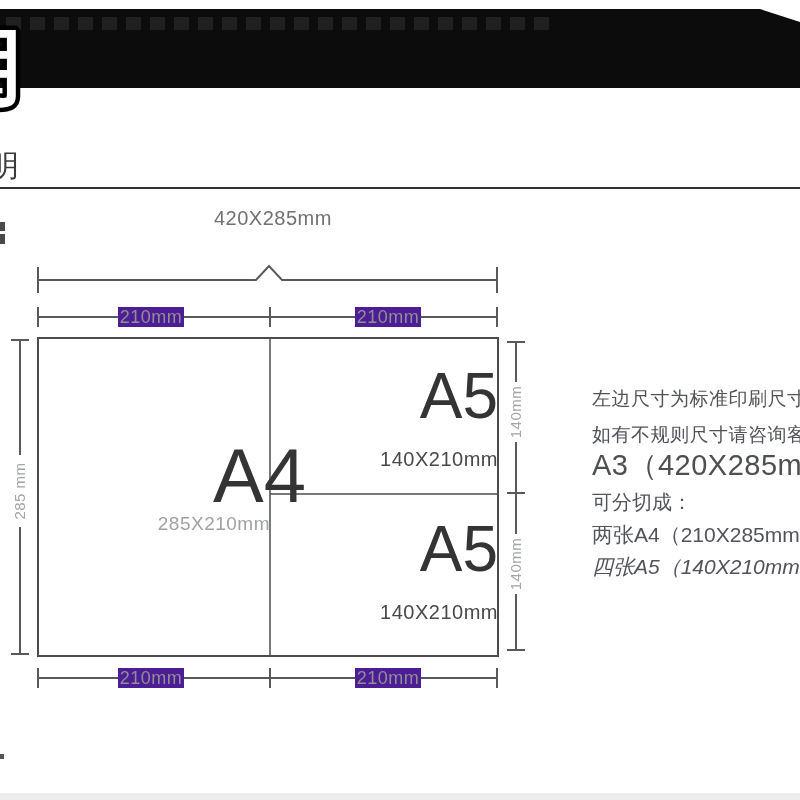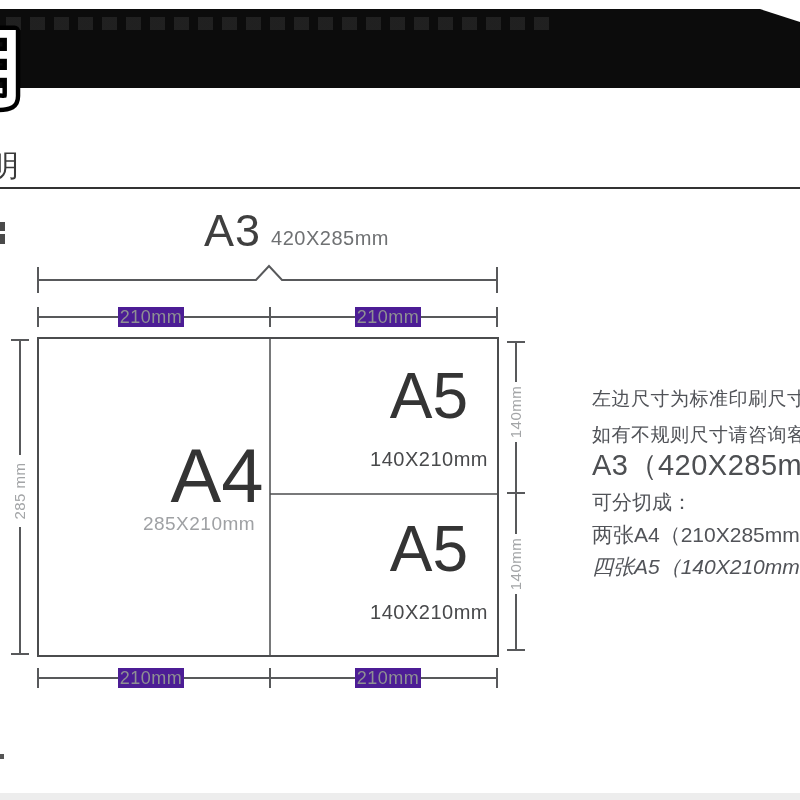--- a/index.html
+++ b/index.html
@@ -47,21 +47,21 @@
   }
   .dtl { left:118px; top:307px; width:66px; }
   .dtr { left:355px; top:307px; width:66px; }
   .dbl { left:118px; top:668px; width:66px; }
   .dbr { left:355px; top:668px; width:66px; }
   .dleft  { left:-16px; top:482px; width:72px; transform:rotate(-90deg); }
   .drt    { left:486px; top:403px; width:60px; transform:rotate(-90deg); }
   .drb    { left:486px; top:555px; width:60px; transform:rotate(-90deg); }
 
   
-  .cell-lab { text-align:center; line-height:1;margin-left:45px; }
+  .cell-lab { text-align:right; line-height:1; }
   .a4-big  { left:38px;  top:438px; width:268px; font-size:76px; color:#343434; }
   .a4-size { left:38px;  top:514px; width:232px; font-size:19px; color:#9fa1a4; letter-spacing:.5px; }
   .a5t-big { left:270px; top:364px; width:228px; font-size:64px; color:#343434; }
   .a5t-size{ left:270px; top:449px; width:228px; font-size:20px; color:#48494b; letter-spacing:.5px; }
   .a5b-big { left:270px; top:517px; width:228px; font-size:64px; color:#343434; }
   .a5b-size{ left:270px; top:602px; width:228px; font-size:20px; color:#48494b; letter-spacing:.5px; }
 
   
   .note { left:592px; white-space:nowrap; color:#515358; line-height:1.15; }
   .n1 { top:388px; font-size:19px; letter-spacing:.5px; }
@@ -83,21 +83,20 @@
   <text x="-62" y="80" font-size="86" font-weight="bold" fill="#ffffff" stroke="#000000" stroke-width="9" stroke-linejoin="round" paint-order="stroke">用</text>
 </svg>
 
 <div class="abs glyph-ming">明</div>
 
 <div class="abs rule"></div>
 <div class="abs frag-a"></div>
 <div class="abs frag-b"></div>
 
 <div class="abs a3-row">
-  <span class="a3-big">A3</span>
   <span class="a3-sub">420X285mm</span>
 </div>
 
 <svg class="abs lines" viewBox="0 0 800 800">
   <g stroke="#58595b" stroke-width="2" fill="none">
 
     <polyline points="38,280 256,280 269,266 282,280 497,280"></polyline>
     <line x1="38" y1="267" x2="38" y2="293"></line>
     <line x1="497" y1="267" x2="497" y2="293"></line>
 

